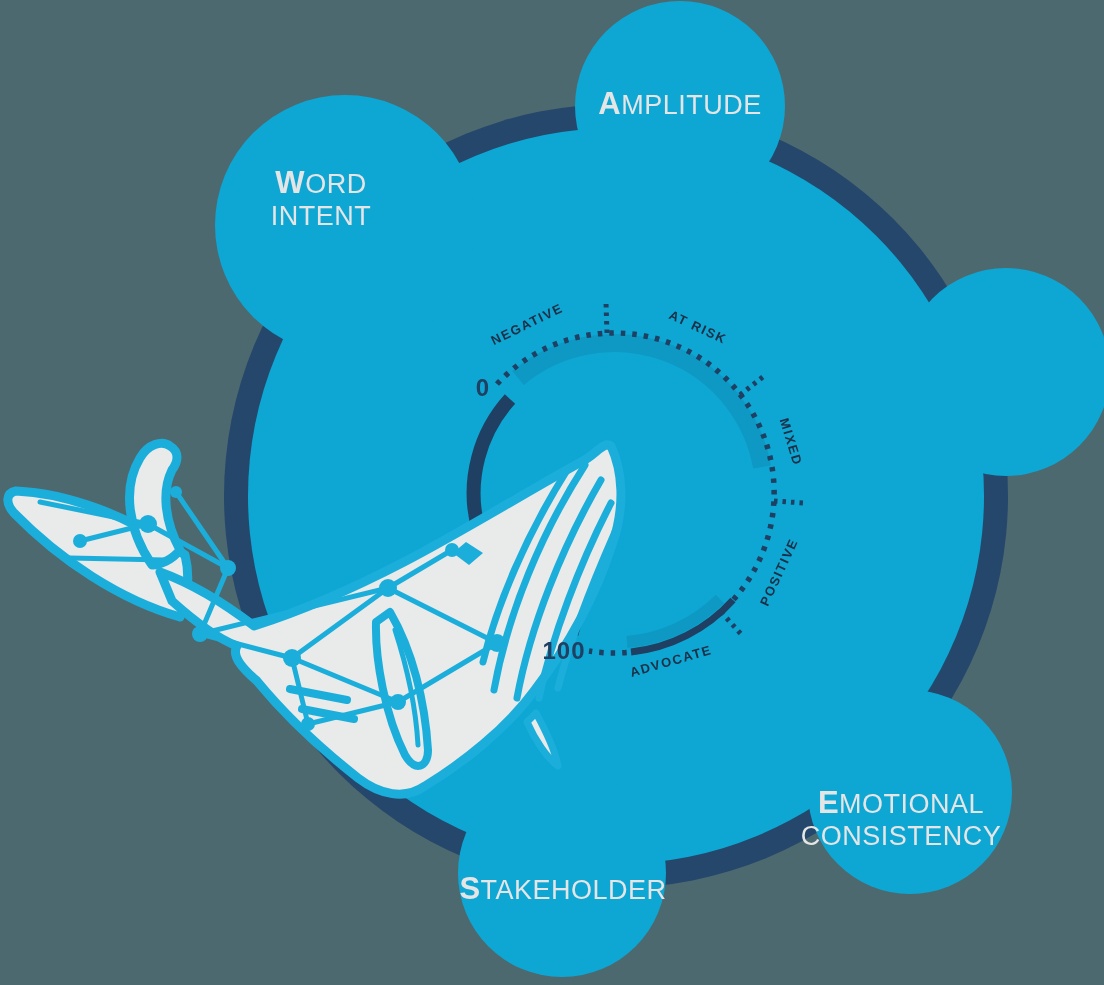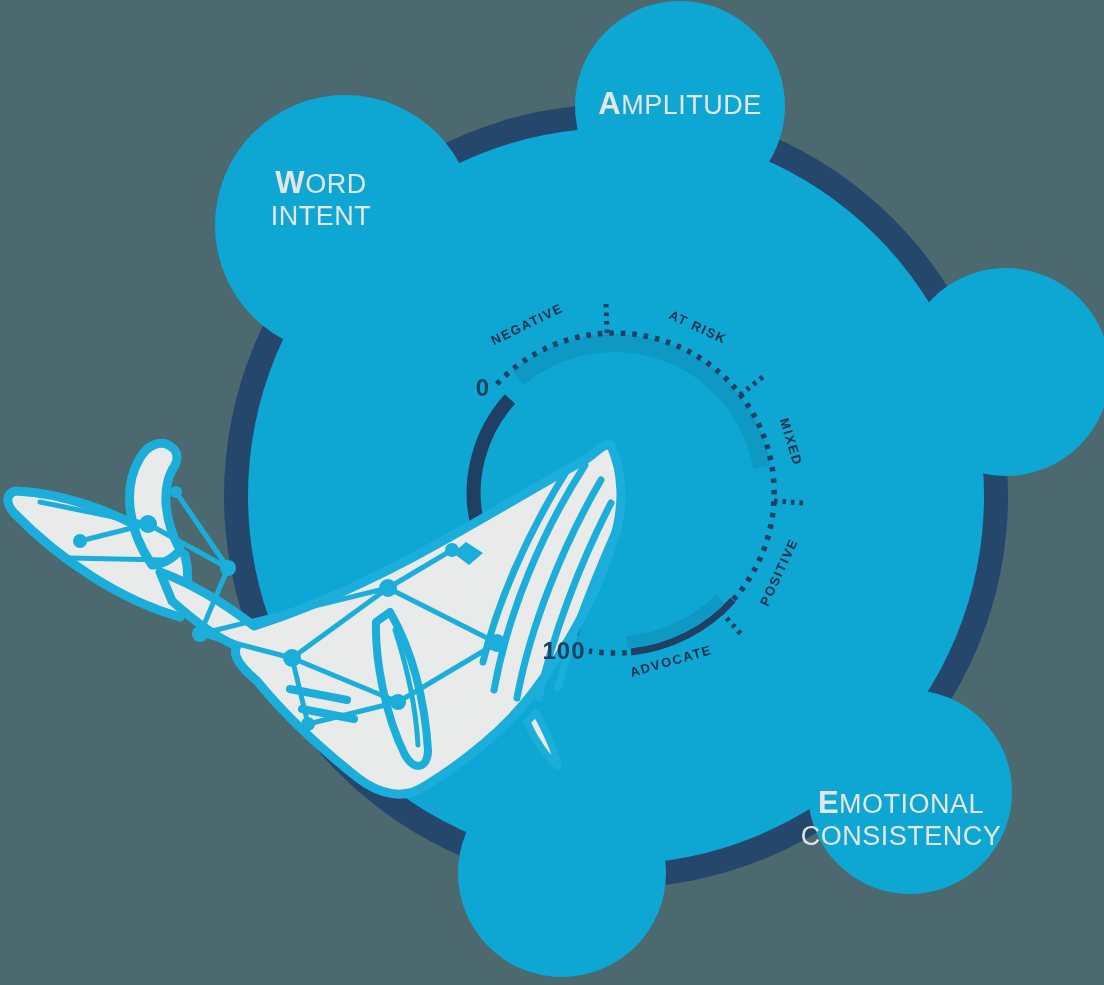--- a/index.html
+++ b/index.html
@@ -131,20 +131,21 @@
 
   <div class="pillar" style="left:1003px; top:368px;">
   </div>
 
   <div class="pillar" style="left:901px; top:772px;margin-top:47px;">
     <div><span class="init">E</span><span>MOTIONAL</span></div>
     <div>CONSISTENCY</div>
   </div>
 
   <div class="pillar" style="left:563px; top:889px;">
+    <div><span class="init">S</span><span>TAKEHOLDER</span></div>
   </div>
 
   <div class="glabel" style="left:527px; top:324px; transform:translate(-50%,-50%) rotate(-26deg);">NEGATIVE</div>
   <div class="glabel" style="left:698px; top:327px; transform:translate(-50%,-50%) rotate(25deg);">AT RISK</div>
   <div class="glabel" style="left:791px; top:442px; transform:translate(-50%,-50%) rotate(73deg);">MIXED</div>
   <div class="glabel" style="left:779px; top:572px; transform:translate(-50%,-50%) rotate(-65deg);">POSITIVE</div>
   <div class="glabel" style="left:671px; top:661px; transform:translate(-50%,-50%) rotate(-16deg);">ADVOCATE</div>
 
   <div class="gnum" style="left:483px; top:388px;">0</div>
   <div class="gnum" style="left:564px; top:651px;">100</div>

